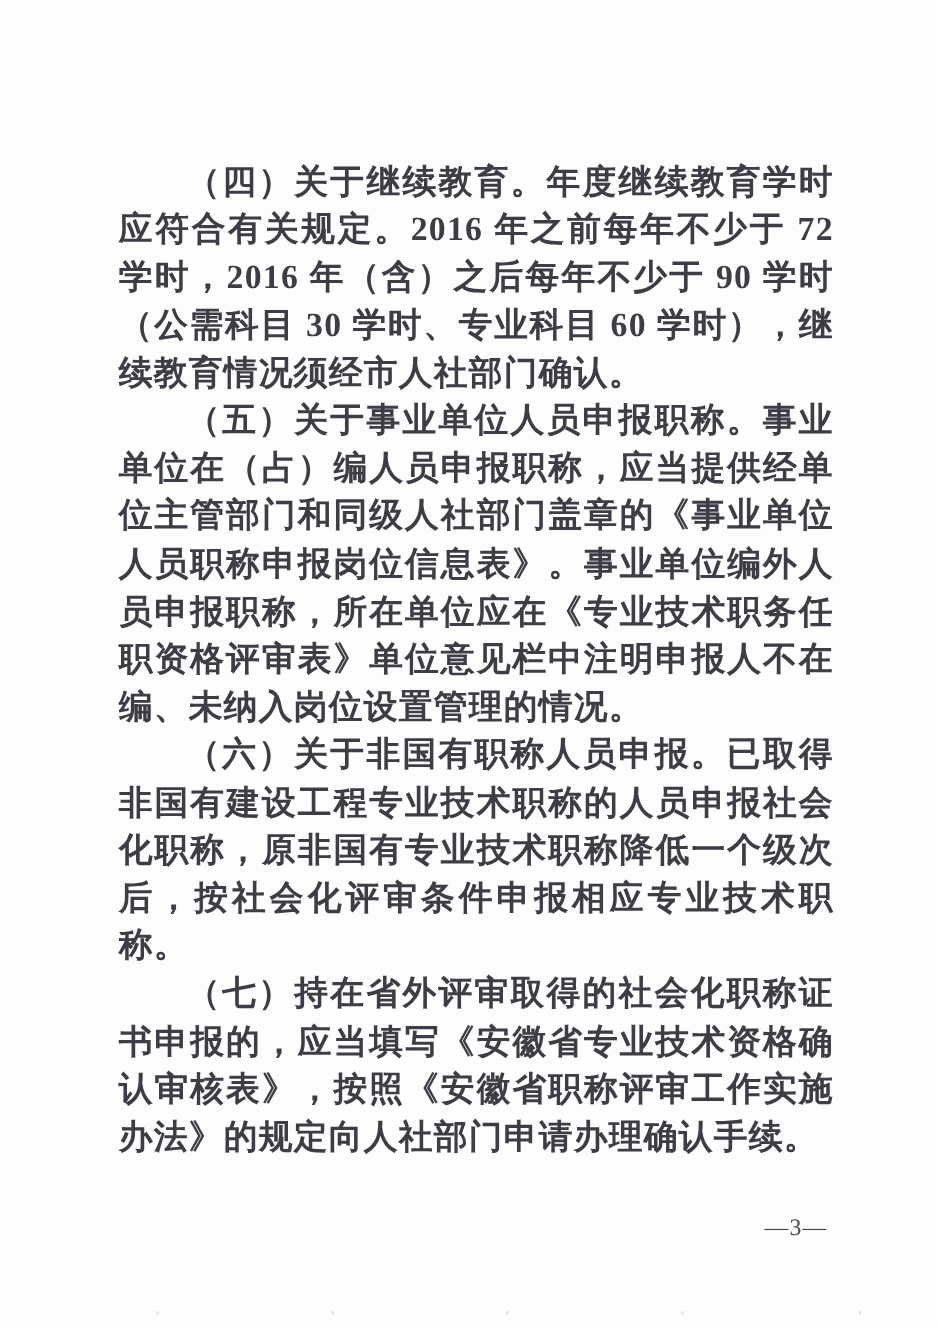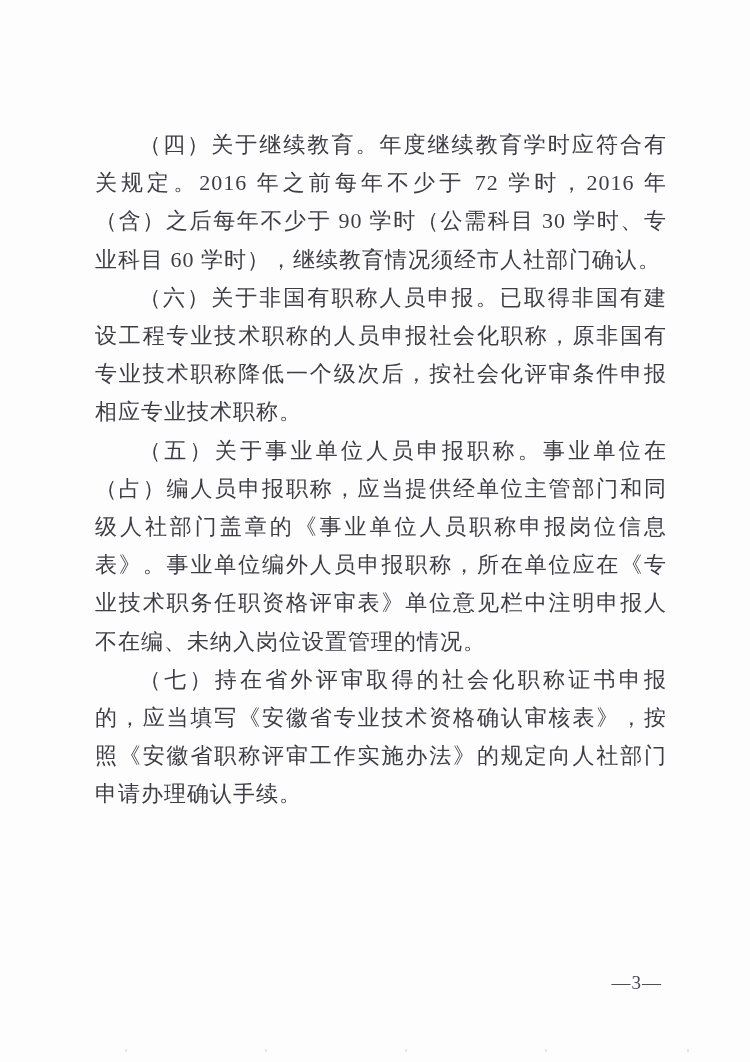--- a/index.html
+++ b/index.html
@@ -23,28 +23,28 @@
     background: #fdfdfd;
   }
   .text-block {
     position: absolute;
     top: 126px;
     left: 95px;
     width: 572px;
   }
   .text-block p {
     margin: 0;
-    font-size: 22px;
+    font-size: 27px;
     line-height: 38.2px;
     letter-spacing: 1px;
     color: #3d3d45;
     text-align: justify;
     text-justify: inter-ideograph;
     text-indent: 2em;
-    font-weight: 400;
+    font-weight: 700;
   }
   .page-number {
     position: absolute;
     top: 972px;
     right: 88px;
     font-size: 19px;
     color: #494951;
     letter-spacing: 1px;
   }
   .scan-dots {
@@ -69,22 +69,22 @@
   .scan-dots i:nth-child(4) { left: 545px; }
   .scan-dots i:nth-child(5) { left: 687px; }
 </style>
 </head>
 <body>
 
 <div class="page">
 
   <div class="text-block">
     <p>（四）关于继续教育。年度继续教育学时应符合有关规定。2016 年之前每年不少于 72 学时，2016 年（含）之后每年不少于 90 学时（公需科目 30 学时、专业科目 60 学时），继续教育情况须经市人社部门确认。</p>
+    <p>（五）关于事业单位人员申报职称。事业单位在（占）编人员申报职称，应当提供经单位主管部门和同级人社部门盖章的《事业单位人员职称申报岗位信息表》。事业单位编外人员申报职称，所在单位应在《专业技术职务任职资格评审表》单位意见栏中注明申报人不在编、未纳入岗位设置管理的情况。</p>
     <p>（六）关于非国有职称人员申报。已取得非国有建设工程专业技术职称的人员申报社会化职称，原非国有专业技术职称降低一个级次后，按社会化评审条件申报相应专业技术职称。</p>
-    <p>（五）关于事业单位人员申报职称。事业单位在（占）编人员申报职称，应当提供经单位主管部门和同级人社部门盖章的《事业单位人员职称申报岗位信息表》。事业单位编外人员申报职称，所在单位应在《专业技术职务任职资格评审表》单位意见栏中注明申报人不在编、未纳入岗位设置管理的情况。</p>
     <p>（七）持在省外评审取得的社会化职称证书申报的，应当填写《安徽省专业技术资格确认审核表》，按照《安徽省职称评审工作实施办法》的规定向人社部门申请办理确认手续。</p>
   </div>
 
   <div class="page-number">—3—</div>
 
   <div class="scan-dots">
     <i></i>
       <i></i>
       <i></i>
       <i></i>

